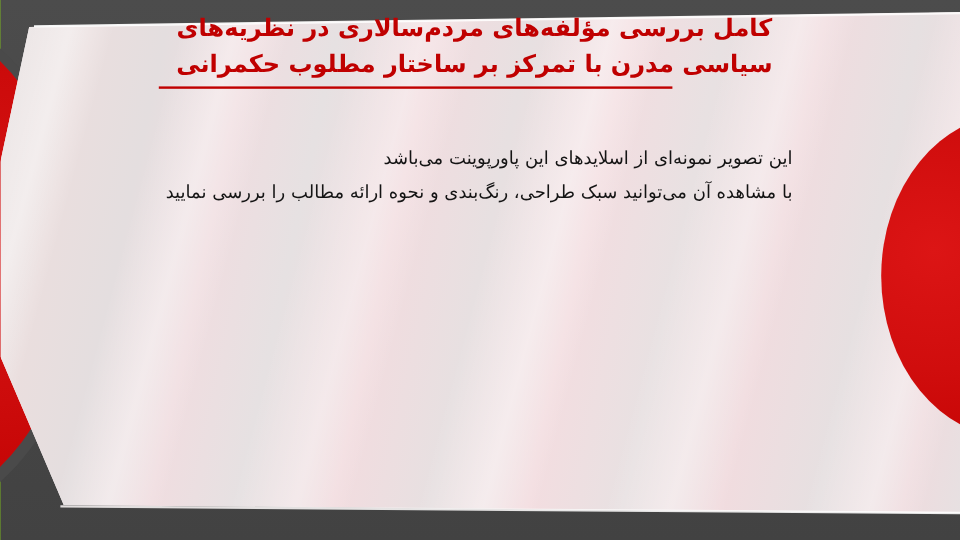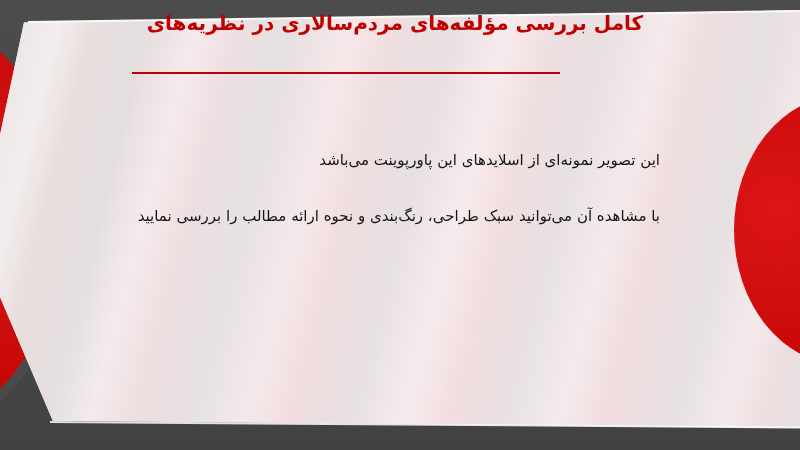--- a/index.html
+++ b/index.html
@@ -174,21 +174,20 @@
     width: 580px;
     text-align: right;
     direction: rtl;
   }
   .body-line {
     color: #141414;
     font-size: 15px;
     font-weight: normal;
     line-height: 28px;
     white-space: nowrap;
-    margin-top: 28px;
   }
 
   
 </style>
 </head>
 <body>
 
 <div id="slide">
 
   <div class="frame-bg"></div>
@@ -197,20 +196,21 @@
   <div class="oval-left"></div>
 
   <div class="panel"></div>
   <div class="panel-edge-top"></div>
   <div class="panel-edge-bottom"></div>
 
   <div class="oval-right"></div>
 
   <div class="title-block">
     <div class="title-line">کامل بررسی مؤلفه‌های مردم‌سالاری در نظریه‌های</div>
+    <div class="title-line">سیاسی مدرن با تمرکز بر ساختار مطلوب حکمرانی</div>
   </div>
   <div class="title-underline"></div>
 
   <div class="body-block">
     <div class="body-line">این تصویر نمونه‌ای از اسلایدهای این پاورپوینت می‌باشد</div>
     <div class="body-line">با مشاهده آن می‌توانید سبک طراحی، رنگ‌بندی و نحوه ارائه مطالب را بررسی نمایید</div>
   </div>
 
 </div>
 

